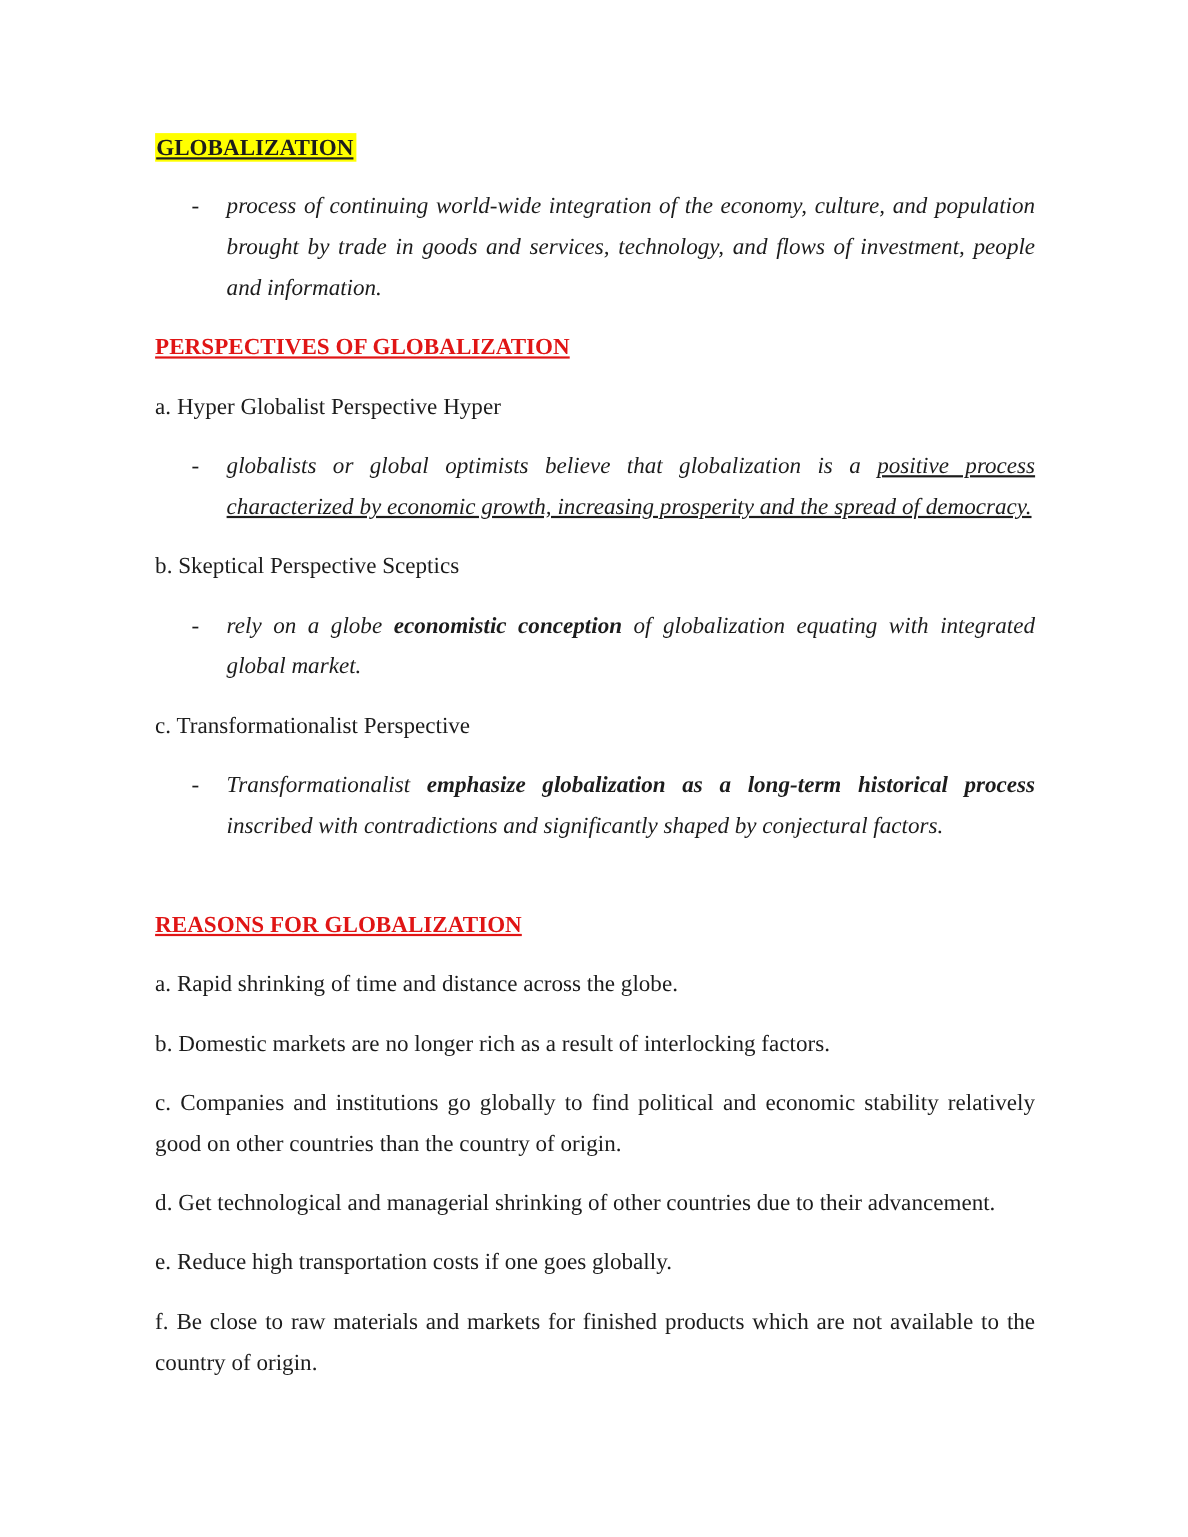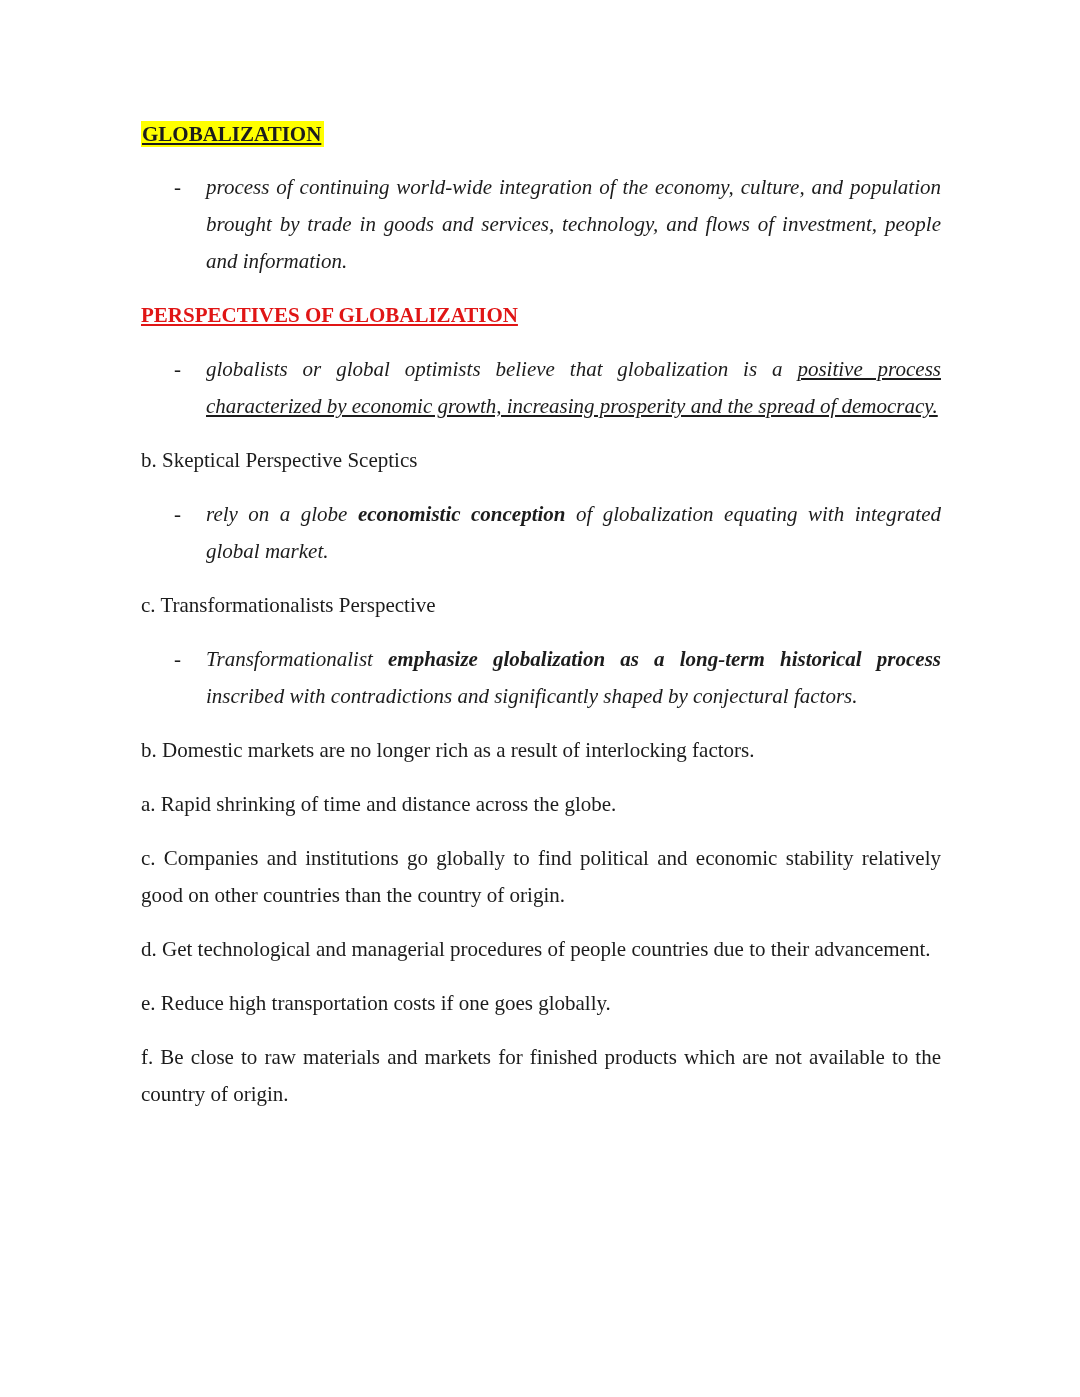--- a/index.html
+++ b/index.html
@@ -57,41 +57,43 @@
     <span class="hl">GLOBALIZATION</span>
   </div>
 
   <div class="bullet">
     <span class="marker">-</span>
     <div class="btext justify"><span>process of continuing world-wide integration of the economy, culture, and population brought by trade in goods and services, technology, and flows of investment, people and information.</span></div>
   </div>
 
   <p class="red-heading">PERSPECTIVES OF GLOBALIZATION</p>
 
+  <p>a. Hyper Globalist Perspective Hyper</p>
 
   <div class="bullet">
     <span class="marker">-</span>
     <div class="btext justify"><span>globalists or global optimists believe that globalization is a </span><span class="u">positive process characterized by economic growth, increasing prosperity and the spread of democracy. </span></div>
   </div>
 
   <p>b. Skeptical Perspective Sceptics</p>
 
   <div class="bullet">
     <span class="marker">-</span>
     <div class="btext justify"><span>rely on a globe </span><span class="b">economistic conception</span><span> of globalization equating with integrated global market.</span></div>
   </div>
 
-  <p>c. Transformationalists Perspective</p>
+  <p>c. Transformationalist Perspective</p>
 
   <div class="bullet">
     <span class="marker">-</span>
     <div class="btext justify"><span>Transformationalist </span><span class="b">emphasize globalization as a long-term historical process</span><span> inscribed with contradictions and significantly shaped by conjectural factors.</span></div>
   </div>
 
+  <p class="red-heading spaced-above">REASONS FOR GLOBALIZATION</p>
 
+  <p>a. Rapid shrinking of time and distance across the globe.</p>
   <p>b. Domestic markets are no longer rich as a result of interlocking factors.</p>
-  <p>a. Rapid shrinking of time and distance across the globe.</p>
   <p class="justify">c. Companies and institutions go globally to find political and economic stability relatively good on other countries than the country of origin.</p>
-  <p>d. Get technological and managerial procedures of people countries due to their advancement.</p>
+  <p>d. Get technological and managerial shrinking of other countries due to their advancement.</p>
   <p>e. Reduce high transportation costs if one goes globally.</p>
   <p class="justify">f. Be close to raw materials and markets for finished products which are not available to the country of origin.</p>
 
 </div>
 
 </body></html>

